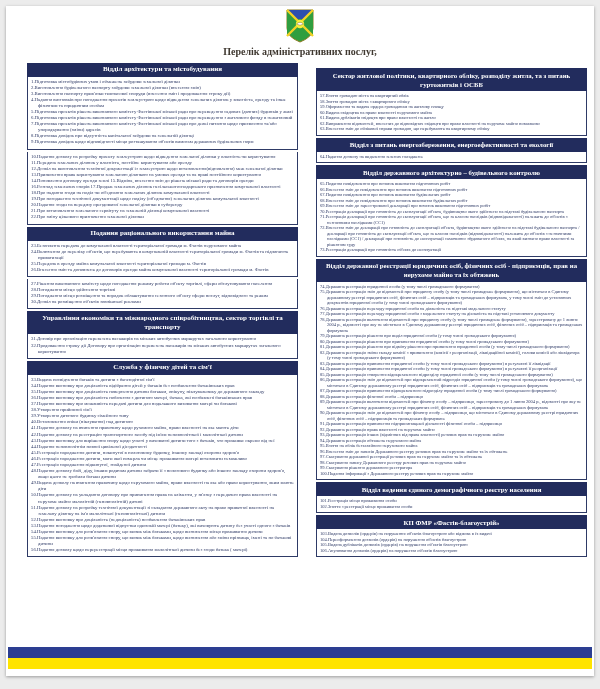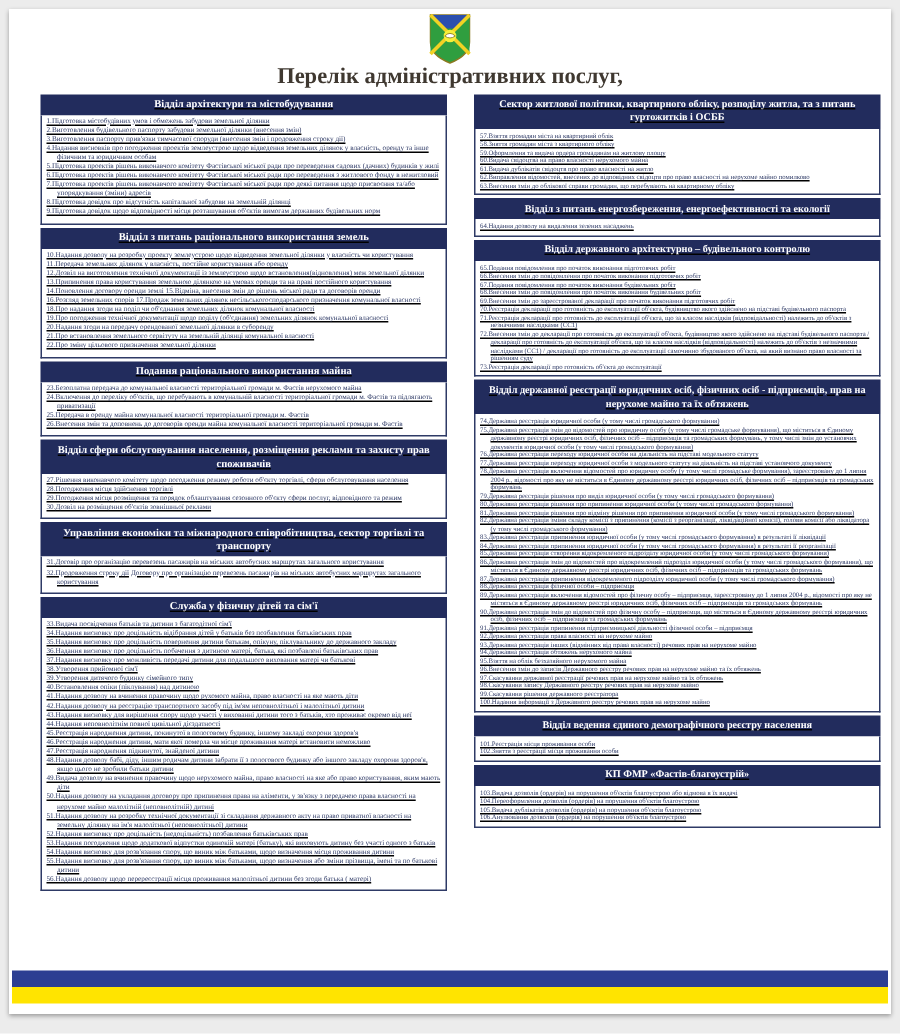--- a/index.html
+++ b/index.html
@@ -9,24 +9,24 @@
     font-family:"Liberation Serif","DejaVu Serif",serif;
   }
   .page{
     position:absolute;left:6px;top:6px;width:588px;height:670px;
     background:#ffffff;box-shadow:0 1px 3px rgba(0,0,0,.35);
     overflow:hidden;
   }
   .emblem-wrap{display:flex;justify-content:center;padding-top:3px;}
   .title{
     text-align:center;font-weight:bold;color:#3f3830;
-    font-size:15px;line-height:11.5px;margin-top:3px;
+    font-size:10px;line-height:11.5px;margin-top:3px;
   }
   .cols{
-    display:flex;gap:18px;padding:5px 7px 0 21px;align-items:flex-start;text-decoration:underline;
+    display:flex;gap:18px;padding:5px 7px 0 21px;align-items:flex-end;
   }
   .col{flex:1;display:flex;flex-direction:column;}
   .col-left{max-width:280px;}
   .section{display:flex;flex-direction:column;}
   .sec-header{
     background:#222c5d;color:#ffffff;font-weight:bold;text-align:center;
     font-size:7px;line-height:9px;padding:2.5px 6px;
   }
   .sec-body{
     border:1px solid #2e3a66;border-top:none;background:#ffffff;
@@ -75,21 +75,20 @@
             <div class="item">4.Надання висновків про погодження проектів землеустрою щодо відведення земельних ділянок у власність, оренду та інше фізичним та юридичним особам</div>
             <div class="item">5.Підготовка проектів рішень виконавчого комітету Фастівської міської ради про переведення садових (дачних) будинків у жилі</div>
             <div class="item">6.Підготовка проектів рішень виконавчого комітету Фастівської міської ради про переведення з житлового фонду в нежитловий</div>
             <div class="item">7.Підготовка проектів рішень виконавчого комітету Фастівської міської ради про деякі питання щодо присвоєння та/або упорядкування (зміни) адресів</div>
             <div class="item">8.Підготовка довідок про відсутність капітальної забудови на земельній ділянці</div>
             <div class="item">9.Підготовка довідок щодо відповідності місця розташування об'єктів вимогам державних будівельних норм</div>
           </div>
         </div>
         <div class="sep"></div>
         <div class="section">
-          <div class="sec-header">Відділ з питань раціонального використання земель</div>
           <div class="sec-body">
             <div class="item">10.Надання дозволу на розробку проекту землеустрою щодо відведення земельної ділянки у власність чи користування</div>
             <div class="item">11.Передача земельних ділянок у власність, постійне користування або оренду</div>
             <div class="item">12.Дозвіл на виготовлення технічної документації із землеустрою щодо встановлення(відновлення) меж земельної ділянки</div>
             <div class="item">13.Припинення права користування земельною ділянкою на умовах оренди та на праві постійного користування</div>
             <div class="item">14.Поновлення договору оренди землі 15.Відміна, внесення змін до рішень міської ради та договорів оренди</div>
             <div class="item">16.Розгляд земельних спорів 17.Продаж земельних ділянок несільськогосподарського призначення комунальної власності</div>
             <div class="item">18.Про надання згоди на поділ чи об'єднання земельних ділянок комунальної власності</div>
             <div class="item">19.Про погодження технічної документації щодо поділу (об'єднання) земельних ділянок комунальної власності</div>
             <div class="item">20.Надання згоди на передачу орендованої земельної ділянки в суборенду</div>
@@ -102,21 +101,20 @@
           <div class="sec-header">Подання раціонального використання майна</div>
           <div class="sec-body">
             <div class="item">23.Безоплатна передача до комунальної власності територіальної громади м. Фастів нерухомого майна</div>
             <div class="item">24.Включення до переліку об'єктів, що перебувають в комунальній власності територіальної громади м. Фастів та підлягають приватизації</div>
             <div class="item">25.Передача в оренду майна комунальної власності територіальної громади м. Фастів</div>
             <div class="item">26.Внесення змін та доповнень до договорів оренди майна комунальної власності територіальної громади м. Фастів</div>
           </div>
         </div>
         <div class="sep"></div>
         <div class="section">
-          <div class="sec-header">Відділ сфери обслуговування населення, розміщення реклами та захисту прав споживачів</div>
           <div class="sec-body">
             <div class="item">27.Рішення виконавчого комітету щодо погодження режиму роботи об'єкту торгівлі, сфери обслуговування населення</div>
             <div class="item">28.Погодження місця здійснення торгівлі</div>
             <div class="item">29.Погодження місця розміщення та порядок облаштування сезонного об'єкту сфери послуг, відповідного та режим</div>
             <div class="item">30.Дозвіл на розміщення об'єктів зовнішньої реклами</div>
           </div>
         </div>
         <div class="sep"></div>
         <div class="section">
           <div class="sec-header">Управління економіки та міжнародного співробітництва, сектор торгівлі та транспорту</div>

